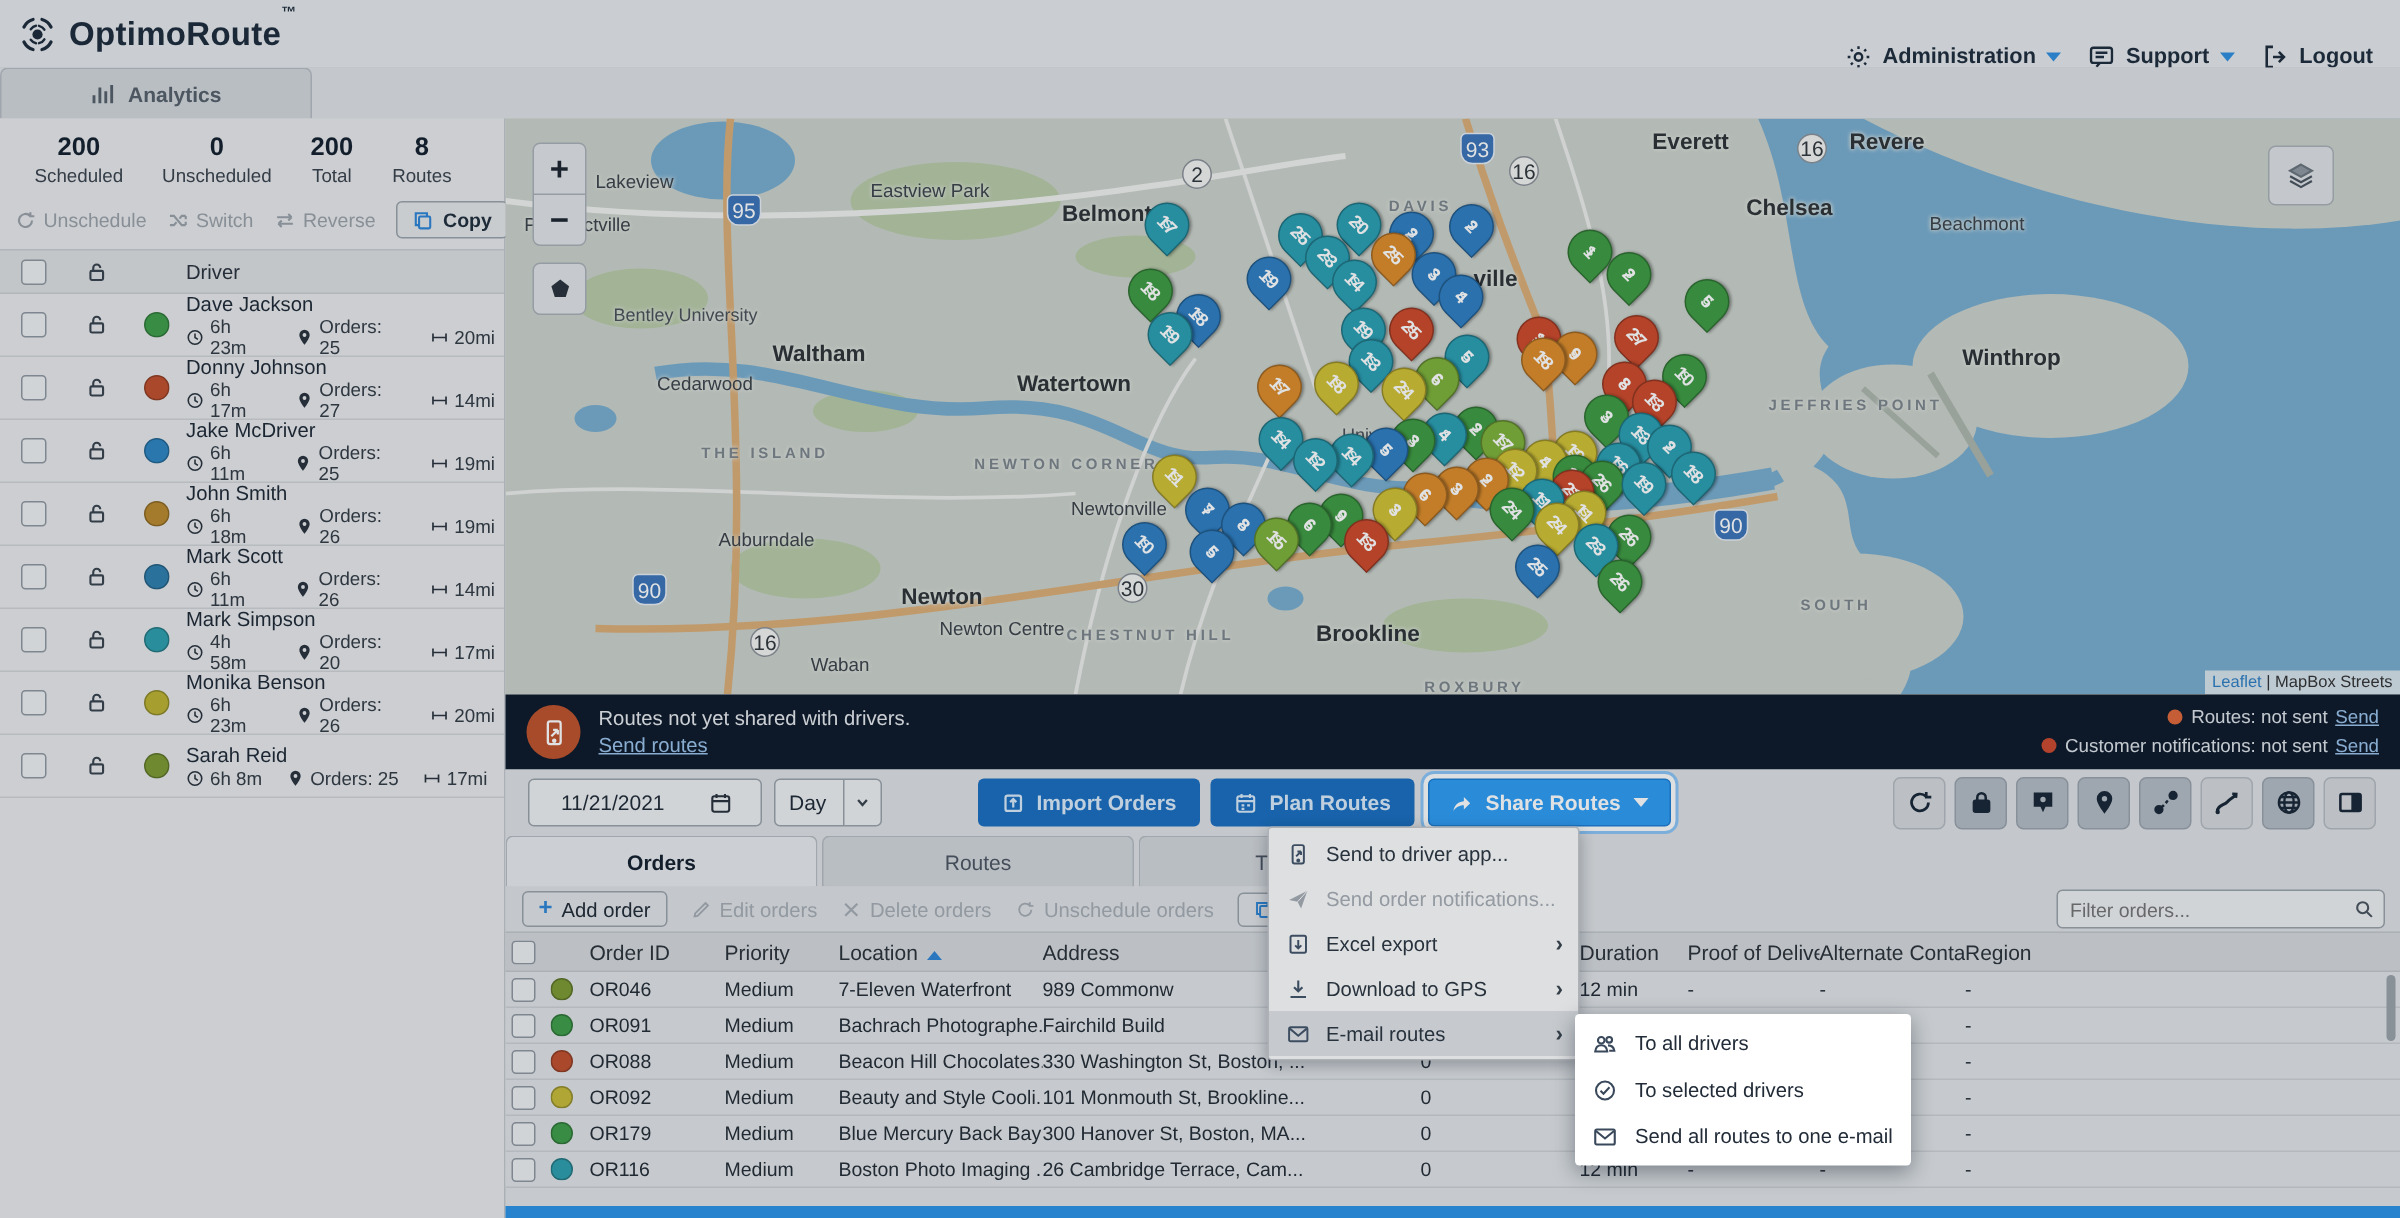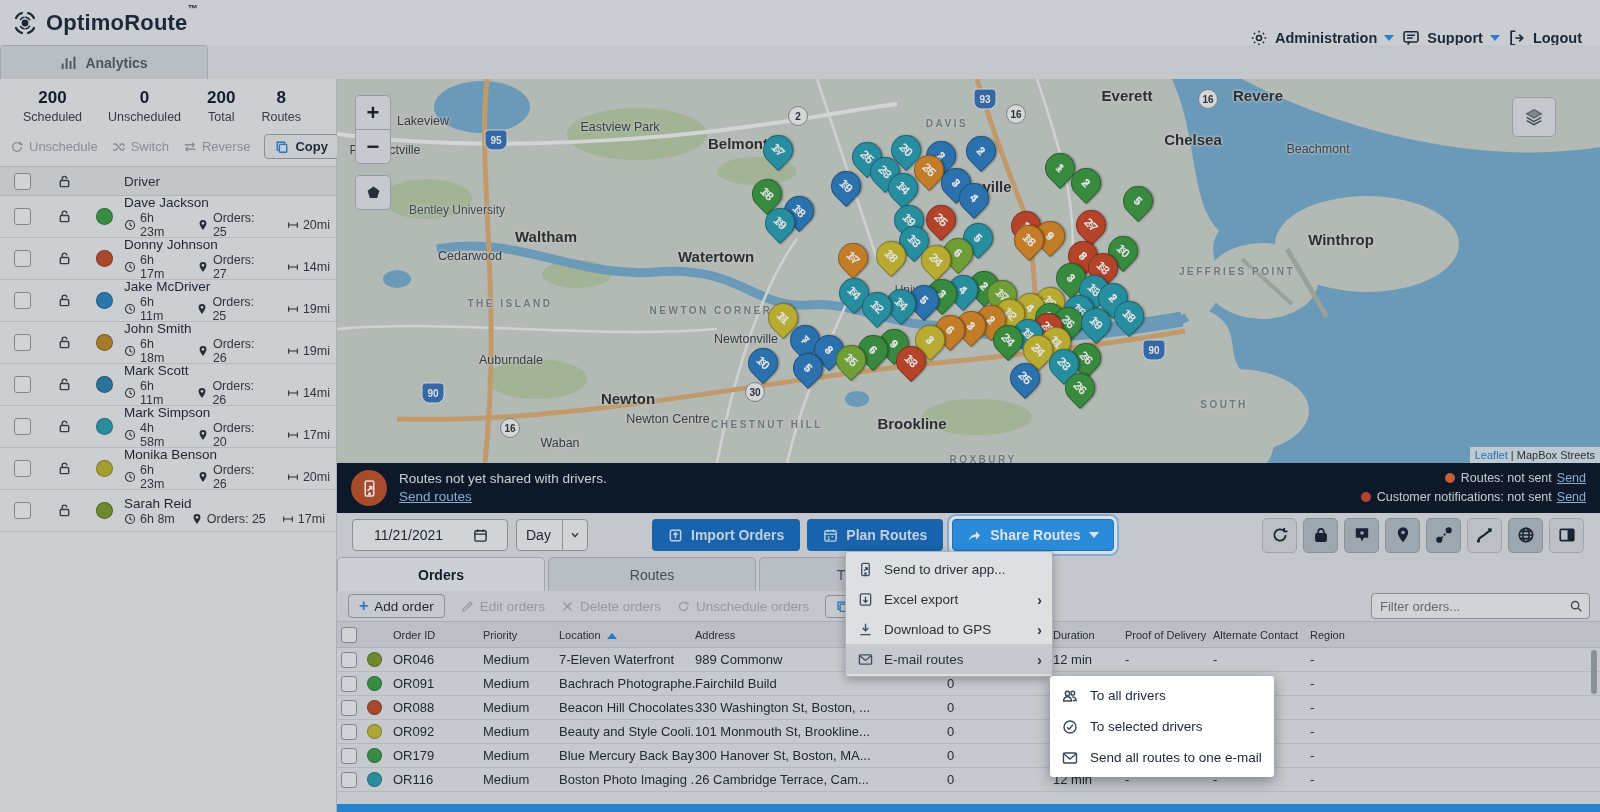--- a/index.html
+++ b/index.html
@@ -5,21 +5,21 @@
   html,body{margin:0;padding:0;background:#9aa0a8;}
   .app{position:relative;width:1600px;height:812px;overflow:hidden;
        font-family:"Liberation Sans",sans-serif;background:#e2e5e8;color:#22303e;}
 
   
   .tophdr{position:absolute;left:0;top:0;width:1600px;height:45px;background:#e6e9ec;
           display:flex;align-items:center;justify-content:space-between;border-bottom:1px solid #cfd4d9;}
   .logo{display:flex;align-items:center;gap:8px;padding-left:12px;}
   .logo-text{font-size:22px;font-weight:bold;color:#1c2b3c;letter-spacing:.2px;}
   .logo-tm{font-size:10px;font-weight:bold;color:#1c2b3c;vertical-align:top;position:relative;top:-7px;}
-  .nav{display:flex;align-items:flex-end;gap:8px;padding-right:18px;margin-top:31px;}
+  .nav{display:flex;align-items:flex-end;gap:18px;padding-right:18px;margin-top:31px;}
   .nav-item{display:flex;align-items:center;gap:7px;font-size:14.5px;font-weight:bold;color:#1d2c3c;cursor:pointer;}
   .caret{width:0;height:0;border-left:5px solid transparent;border-right:5px solid transparent;border-top:6px solid #2e8fe0;}
   .nav-ico{display:inline-flex;width:18px;height:18px;color:#1d2c3c;}
   .nav-ico svg{width:18px;height:18px;}
 
   
   .tabbar{position:absolute;left:0;top:45px;width:1600px;height:34px;background:#dfe2e5;display:flex;}
   .mtab{width:206px;height:33px;display:flex;align-items:center;justify-content:center;gap:8px;
         font-size:14px;font-weight:bold;color:#56606b;background:#d3d7db;border:1px solid #b6bcc3;
         border-bottom:none;border-radius:5px 5px 0 0;margin-right:2px;cursor:pointer;}
@@ -61,21 +61,21 @@
             justify-content:center;color:#fff;font-weight:bold;line-height:1;}
   .pin .n{font-size:12px;}
   .pin .s{font-size:8px;margin-top:0px;}
   .mlabel{position:absolute;transform:translate(-50%,-50%);white-space:nowrap;pointer-events:none;
           text-shadow:0 0 3px #dfe3de,0 0 3px #dfe3de;}
   .mlabel.city{font-size:15px;font-weight:bold;color:#2e3338;}
   .mlabel.town{font-size:12.5px;color:#3c434a;}
   .mlabel.area{font-size:10px;color:#7d858d;letter-spacing:2.5px;font-weight:bold;}
   .mlabel.poi{font-size:12px;color:#4a5158;}
   .shield{position:absolute;transform:translate(-50%,-50%);display:flex;align-items:center;justify-content:center;
-          font-size:10px;font-weight:bold;pointer-events:none;}
+          font-size:14px;font-weight:normal;pointer-events:none;}
   .shield.i{width:21px;height:19px;background:#3b74b8;color:#fff;border-radius:4px 4px 8px 8px;border:1px solid #e8eef5;}
   .shield.c{width:18px;height:18px;background:#f2f4f2;color:#30363c;border-radius:50%;border:1px solid #8b9198;}
   .zoomctl{position:absolute;left:18px;top:16px;width:34px;background:#e2e5e8;border:1px solid #aab0b7;border-radius:5px;overflow:hidden;}
   .zbtn{height:33px;display:flex;align-items:center;justify-content:center;font-size:22px;font-weight:bold;color:#1c2530;cursor:pointer;}
   .zbtn + .zbtn{border-top:1px solid #aab0b7;}
   .polybtn{position:absolute;left:18px;top:96px;width:34px;height:33px;background:#e2e5e8;border:1px solid #aab0b7;border-radius:5px;
            display:flex;align-items:center;justify-content:center;cursor:pointer;color:#222b35;}
   .layersbtn{position:absolute;right:44px;top:18px;width:42px;height:38px;background:#dfe2e5;border:1px solid #aab0b7;border-radius:5px;
              display:flex;align-items:center;justify-content:center;cursor:pointer;color:#333d48;}
   .attrib{position:absolute;right:0;bottom:0;background:rgba(240,242,244,.8);font-size:11px;color:#333;padding:2px 5px;}
@@ -129,21 +129,21 @@
          padding:3px 10px;background:#e2e5e8;}
   .copy2 svg{width:13px;height:13px;color:#2e86d8;}
   .filter{margin-left:auto;margin-right:10px;width:205px;height:24px;border:1px solid #9aa2ab;border-radius:4px;background:#eef0f2;
           display:flex;align-items:center;padding:0 6px;}
   .filter input{border:none;background:transparent;outline:none;flex:1;font-size:13px;color:#333;font-family:inherit;}
   .filter svg{width:14px;height:14px;color:#4a545f;}
 
   .thead,.trow{position:absolute;left:337px;width:1263px;display:grid;
     grid-template-columns:30px 26px 90px 76px 136px 252px 106px 72px 88px 97px 1fr;align-items:center;box-sizing:border-box;}
   .thead{top:621px;height:27px;background:#d6dade;border-top:1px solid #c2c7cc;border-bottom:1px solid #c2c7cc;
-         font-size:11px;color:#2b323a;}
+         font-size:14px;color:#2b323a;}
   .trow{height:24px;background:#e2e5e8;border-bottom:1px solid #ccd1d5;font-size:13px;color:#242d37;}
   .tc{overflow:hidden;white-space:nowrap;text-overflow:clip;padding-right:6px;}
   .tc.cbcell{display:flex;justify-content:center;}
   .tc.dotcell{display:flex;justify-content:flex-start;}
   .odot{width:13px;height:13px;border-radius:50%;border:1px solid rgba(0,0,0,.25);}
   .sortarrow{display:inline-block;width:0;height:0;border-left:5px solid transparent;border-right:5px solid transparent;
              border-bottom:6px solid #2e86d8;margin-left:6px;}
   .vscroll{position:absolute;left:1591px;top:650px;width:6px;height:44px;background:#9aa2ab;border-radius:3px;}
   .bluestrip{position:absolute;left:337px;top:804px;width:1263px;height:8px;background:#2b93e8;}
 
@@ -667,21 +667,21 @@
         <div class="mlabel town" style="left:283px;top:48px">Eastview Park</div>
         <div class="mlabel town" style="left:48px;top:71px">Prospectville</div>
         <div class="mlabel town" style="left:981px;top:70px">Beachmont</div>
         <div class="mlabel town" style="left:133px;top:177px">Cedarwood</div>
         <div class="mlabel town" style="left:409px;top:260px">Newtonville</div>
         <div class="mlabel town" style="left:174px;top:281px">Auburndale</div>
         <div class="mlabel town" style="left:331px;top:340px">Newton Centre</div>
         <div class="mlabel town" style="left:223px;top:364px">Waban</div>
         <div class="mlabel poi" style="left:120px;top:131px">Bentley University</div>
         <div class="mlabel poi" style="left:584px;top:211px">University</div>
-        <div class="mlabel area" style="left:610px;top:44px">DAVIS</div>
+        <div class="mlabel area" style="left:610px;top:59px">DAVIS</div>
         <div class="mlabel area" style="left:173px;top:224px">THE ISLAND</div>
         <div class="mlabel area" style="left:374px;top:231px">NEWTON CORNER</div>
         <div class="mlabel area" style="left:430px;top:345px">CHESTNUT HILL</div>
         <div class="mlabel area" style="left:900px;top:192px">JEFFRIES POINT</div>
         <div class="mlabel area" style="left:887px;top:325px">SOUTH</div>
         <div class="mlabel area" style="left:646px;top:380px">ROXBURY</div>
       </div>
     <div id="mapshields">
         <div class="shield i" style="left:159px;top:61px">95</div>
         <div class="shield c" style="left:461px;top:37px">2</div>
@@ -1452,20 +1452,29 @@
       <div class="mi">
     <span style="display:inline-flex;color:#44566b">
           <svg viewBox="0 0 16 16" fill="none" stroke="currentColor" stroke-width="1.4">
             <rect x="4" y="1.5" width="8" height="13" rx="1.4"></rect>
             <path d="M6.5 9.5 10 6m0 0H7.4M10 6v2.6"></path>
             <circle cx="8" cy="12.4" r="0.7" fill="currentColor"></circle>
           </svg>
         </span>
     <span>Send to driver app...</span>
       </div>
+      <div class="mi dis">
+    <span style="display:inline-flex;color:#a8aeb6">
+          <svg viewBox="0 0 16 16" fill="currentColor">
+            <path d="M1.5 8.5 14.5 2 10 14.5 7.5 9.8 Z"></path>
+            <path d="M7.5 9.8 14.5 2" stroke="#fff" stroke-width="0.7"></path>
+          </svg>
+        </span>
+    <span>Send order notifications...</span>
+      </div>
       <div class="mi">
     <span style="display:inline-flex;color:#44566b">
           <svg viewBox="0 0 16 16" fill="none" stroke="currentColor" stroke-width="1.4">
             <rect x="2.5" y="2" width="11" height="12" rx="1.2"></rect>
             <path d="M8 5v6M5.8 8.8 8 11l2.2-2.2"></path>
           </svg>
         </span>
     <span>Excel export</span>
         <span class="sub">›</span>
       </div>

